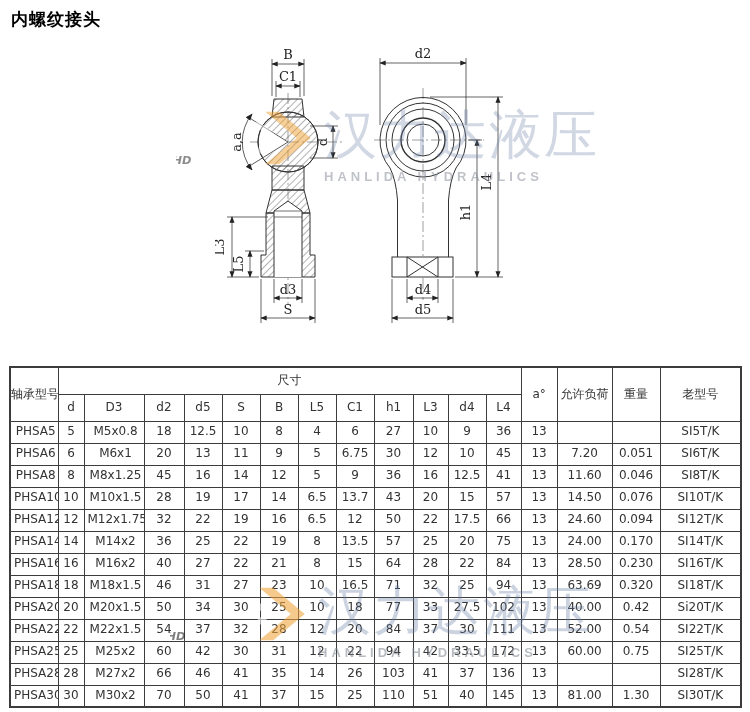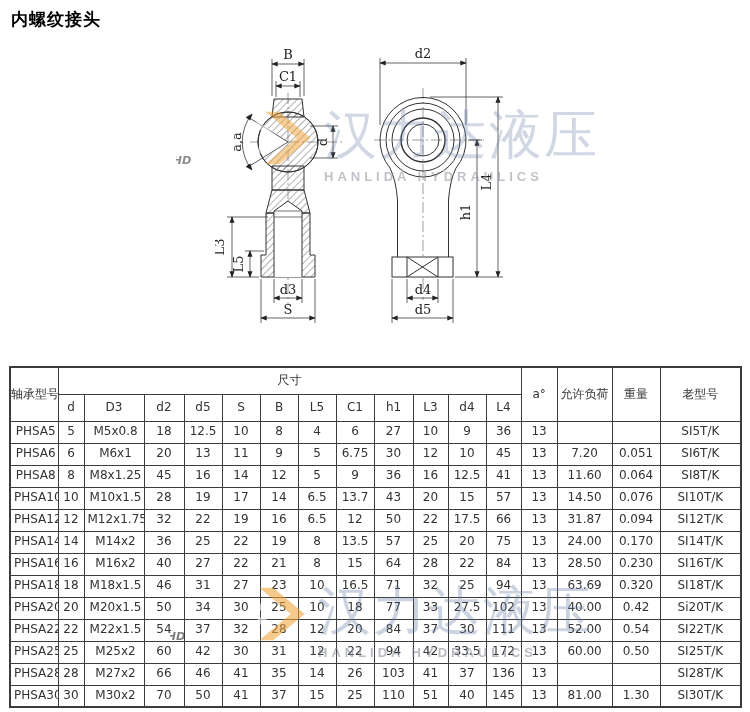--- a/index.html
+++ b/index.html
@@ -282,21 +282,21 @@
         <td>14</td>
         <td>12</td>
         <td>5</td>
         <td>9</td>
         <td>36</td>
         <td>16</td>
         <td>12.5</td>
         <td>41</td>
         <td>13</td>
         <td>11.60</td>
-        <td>0.064</td>
+        <td>0.046</td>
         <td>SI8T/K</td>
       </tr>
       <tr>
         <td class="al">PHSA10</td>
         <td>10</td>
         <td class="al">M10x1.5</td>
         <td>28</td>
         <td>19</td>
         <td>17</td>
         <td>14</td>
@@ -319,21 +319,21 @@
         <td>22</td>
         <td>19</td>
         <td>16</td>
         <td>6.5</td>
         <td>12</td>
         <td>50</td>
         <td>22</td>
         <td>17.5</td>
         <td>66</td>
         <td>13</td>
-        <td>31.87</td>
+        <td>24.60</td>
         <td>0.094</td>
         <td>SI12T/K</td>
       </tr>
       <tr>
         <td class="al">PHSA14</td>
         <td>14</td>
         <td class="al">M14x2</td>
         <td>36</td>
         <td>25</td>
         <td>22</td>
@@ -434,21 +434,21 @@
         <td>30</td>
         <td>31</td>
         <td>12</td>
         <td>22</td>
         <td>94</td>
         <td>42</td>
         <td>33.5</td>
         <td>172</td>
         <td>13</td>
         <td>60.00</td>
-        <td>0.50</td>
+        <td>0.75</td>
         <td>SI25T/K</td>
       </tr>
       <tr>
         <td class="al">PHSA28</td>
         <td>28</td>
         <td class="al">M27x2</td>
         <td>66</td>
         <td>46</td>
         <td>41</td>
         <td>35</td>

